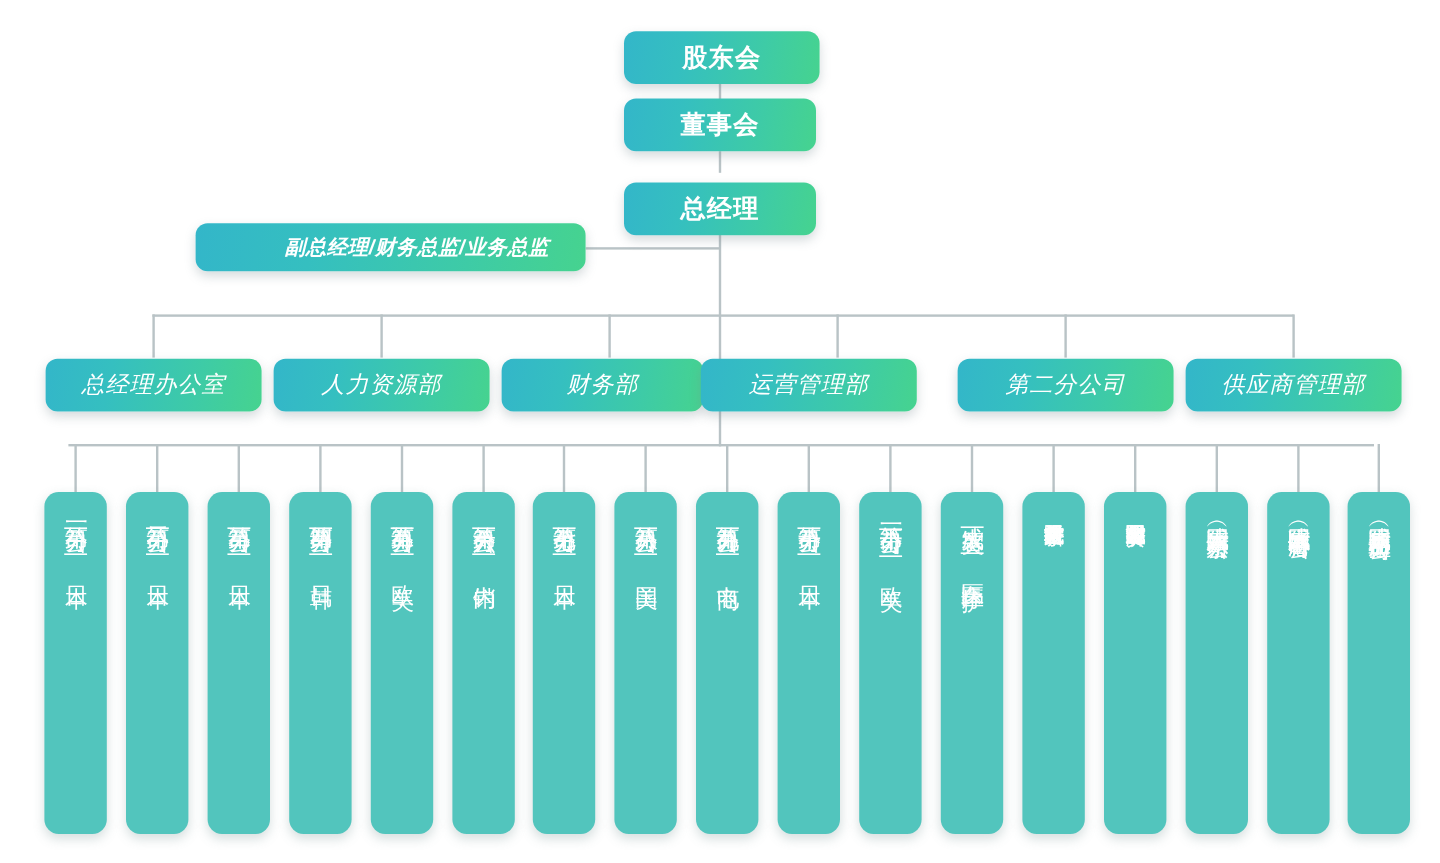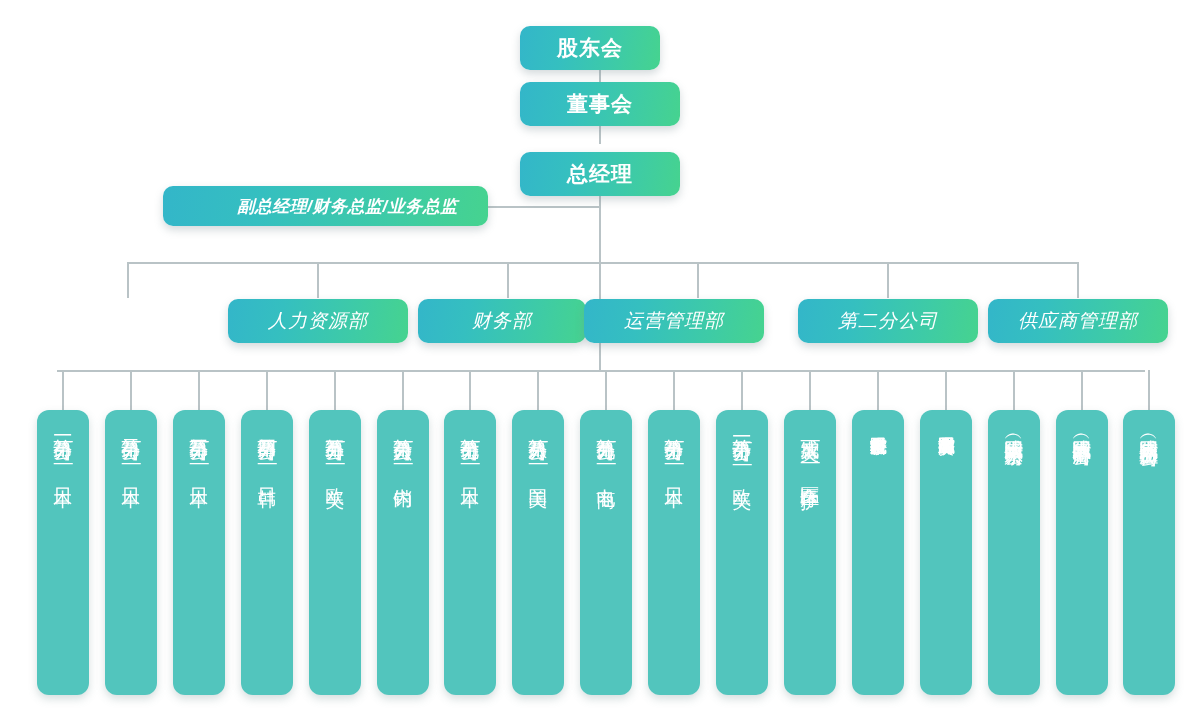--- a/index.html
+++ b/index.html
@@ -99,34 +99,37 @@
       <div class="line vline" style="left: 673px; top: 370px; height: 40px;"></div>
       <div class="line vline" style="left: 741px; top: 370px; height: 40px;"></div>
       <div class="line vline" style="left: 809px; top: 370px; height: 40px;"></div>
       <div class="line vline" style="left: 877px; top: 370px; height: 40px;"></div>
       <div class="line vline" style="left: 945px; top: 370px; height: 40px;"></div>
       <div class="line vline" style="left: 1013px; top: 370px; height: 40px;"></div>
       <div class="line vline" style="left: 1081px; top: 370px; height: 40px;"></div>
       <div class="line vline" style="left: 1148px; top: 370px; height: 40px;"></div>
     </div>
 
-  <div class="gbox top" style="left:520px;top:26px;width:140px;height:44px;">
+  <div class="gbox top" style="left:520px;top:26px;width:163px;height:44px;">
     <span>股东会</span>
   </div>
   <div class="gbox top" style="left:520px;top:82px;width:160px;height:44px;">
     <span>董事会</span>
   </div>
   <div class="gbox top" style="left:520px;top:152px;width:160px;height:44px;">
     <span>总经理</span>
   </div>
 
   <div class="gbox vp" style="left:163px;top:186px;width:325px;height:40px;padding-left:44px;">
     <span>副总经理/财务总监/业务总监</span>
   </div>
 
+  <div class="gbox dept" style="left:38px;top:299px;width:180px;height:44px;">
+    <span>总经理办公室</span>
+  </div>
   <div class="gbox dept" style="left:228px;top:299px;width:180px;height:44px;">
     <span>人力资源部</span>
   </div>
   <div class="gbox dept" style="left:418px;top:299px;width:168px;height:44px;">
     <span>财务部</span>
   </div>
   <div class="gbox dept" style="left:584px;top:299px;width:180px;height:44px;">
     <span>运营管理部</span>
   </div>
   <div class="gbox dept" style="left:798px;top:299px;width:180px;height:44px;">

